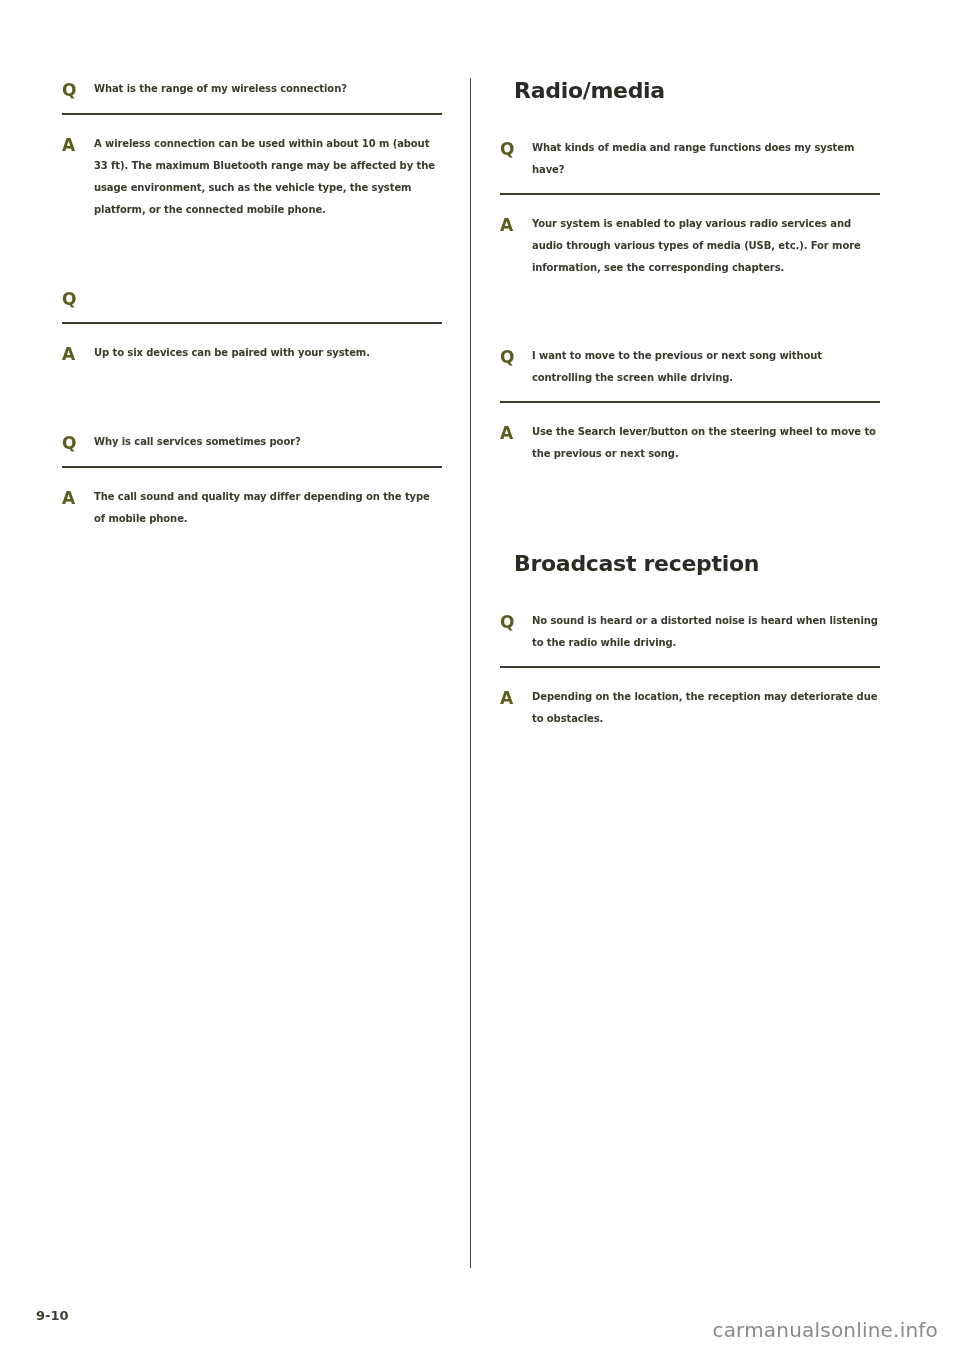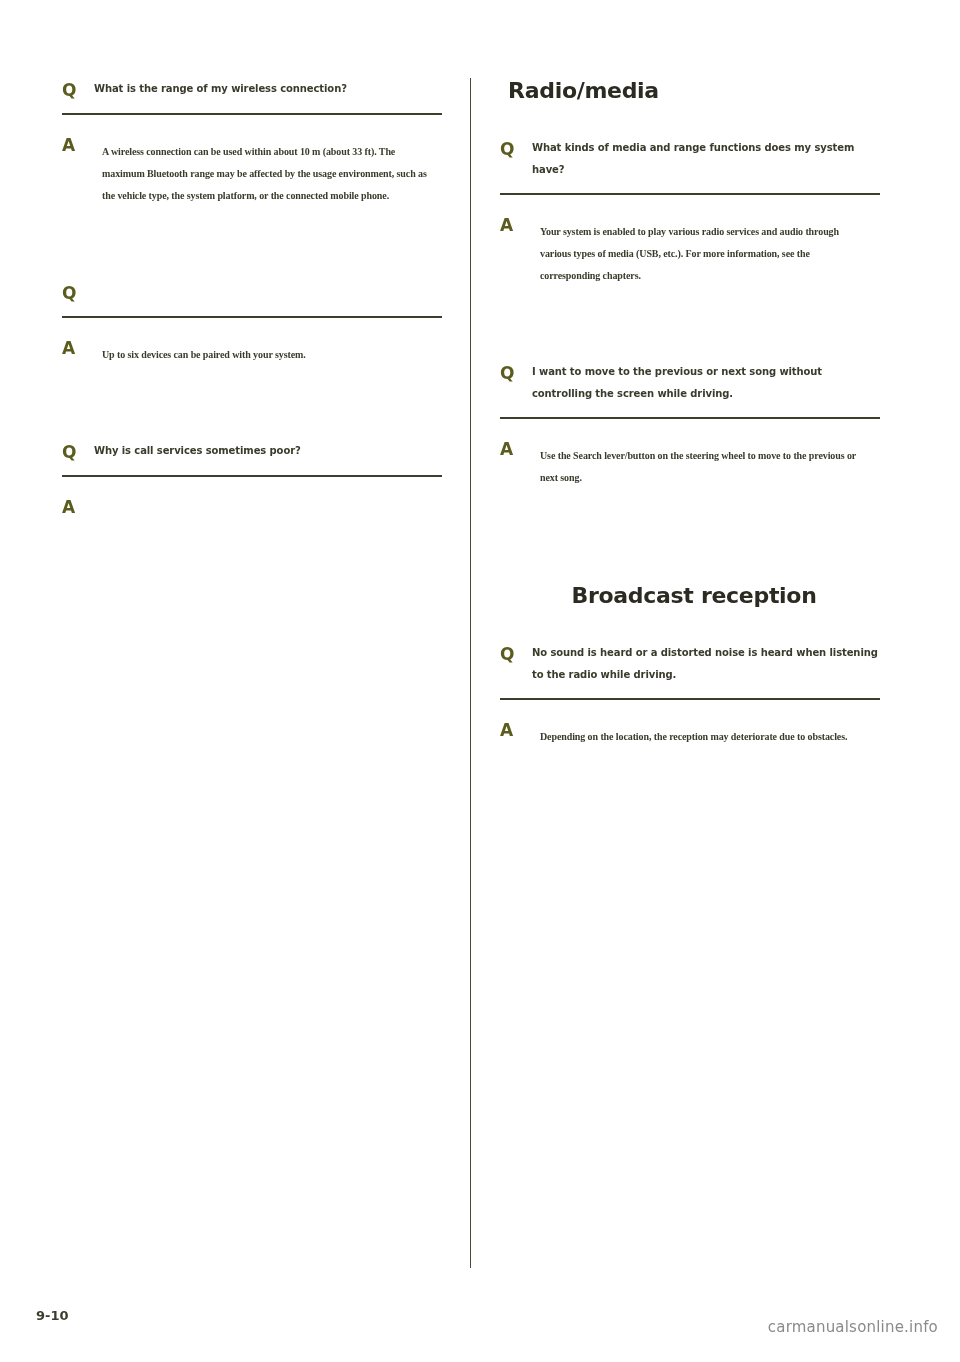--- a/index.html
+++ b/index.html
@@ -40,23 +40,23 @@
     height: 1190px;
     background: #4a4a3c;
   }
 
   
   .section-title {
     font-size: 22px;
     font-weight: bold;
     color: #2b2b22;
     letter-spacing: -0.3px;
-    margin: 0 0 34px 8px;
-  }
-  .section-title.spaced-top { margin-top: 86px; text-align: center; }
+    margin: 0 0 34px 14px;
+  }
+  .section-title.spaced-top { margin-top: 86px; }
 
   
   .qa-block { margin-bottom: 30px; }
 
   .qa-row {
     display: flex;
     align-items: flex-start;
   }
   .marker {
     width: 32px;
@@ -68,21 +68,21 @@
     padding-top: 1px;
   }
   .marker.a { color: #5c5c1f; }
   .qa-text {
     font-size: 10px;
     line-height: 22px;
     color: #3b3b2c;
     font-weight: bold;
     letter-spacing: -0.1px;
   }
-  .qa-text p { margin: 8px; font-family: Liberation Serif, serif; }
+  .qa-text p { margin: 0; }
   .qa-text p + p { margin-top: 16px; }
 
   .rule {
     height: 2px;
     background: #3d3d2e;
     margin: 12px 0 18px 0;
   }
 
   .answer { margin-top: 0; }
 
@@ -95,21 +95,21 @@
     top: 1308px;
     font-size: 13px;
     font-weight: bold;
     color: #3d3d2e;
     text-align: right;
   }
   .watermark {
     position: absolute;
     right: 22px;
     top: 1318px;
-    font-size: 15px;
+    font-size: 20px;
     color: #8a8a8a;
     letter-spacing: 0.2px;
   }
 </style>
 </head>
 <body>
 
 <div class="page">
 
   <div class="divider"></div>
@@ -149,20 +149,21 @@
 
     <div class="qa-block">
       <div class="qa-row">
         <div class="marker q">Q</div>
         <div class="qa-text">Why is call services sometimes poor?</div>
       </div>
       <div class="rule"></div>
       <div class="qa-row answer">
         <div class="marker a">A</div>
         <div class="qa-text">
+          <p>The call sound and quality may differ depending on the type of mobile phone.</p>
         </div>
       </div>
     </div>
 
   </div>
 
   <div class="col col-right">
 
     <h2 class="section-title">Radio/media</h2>
 

